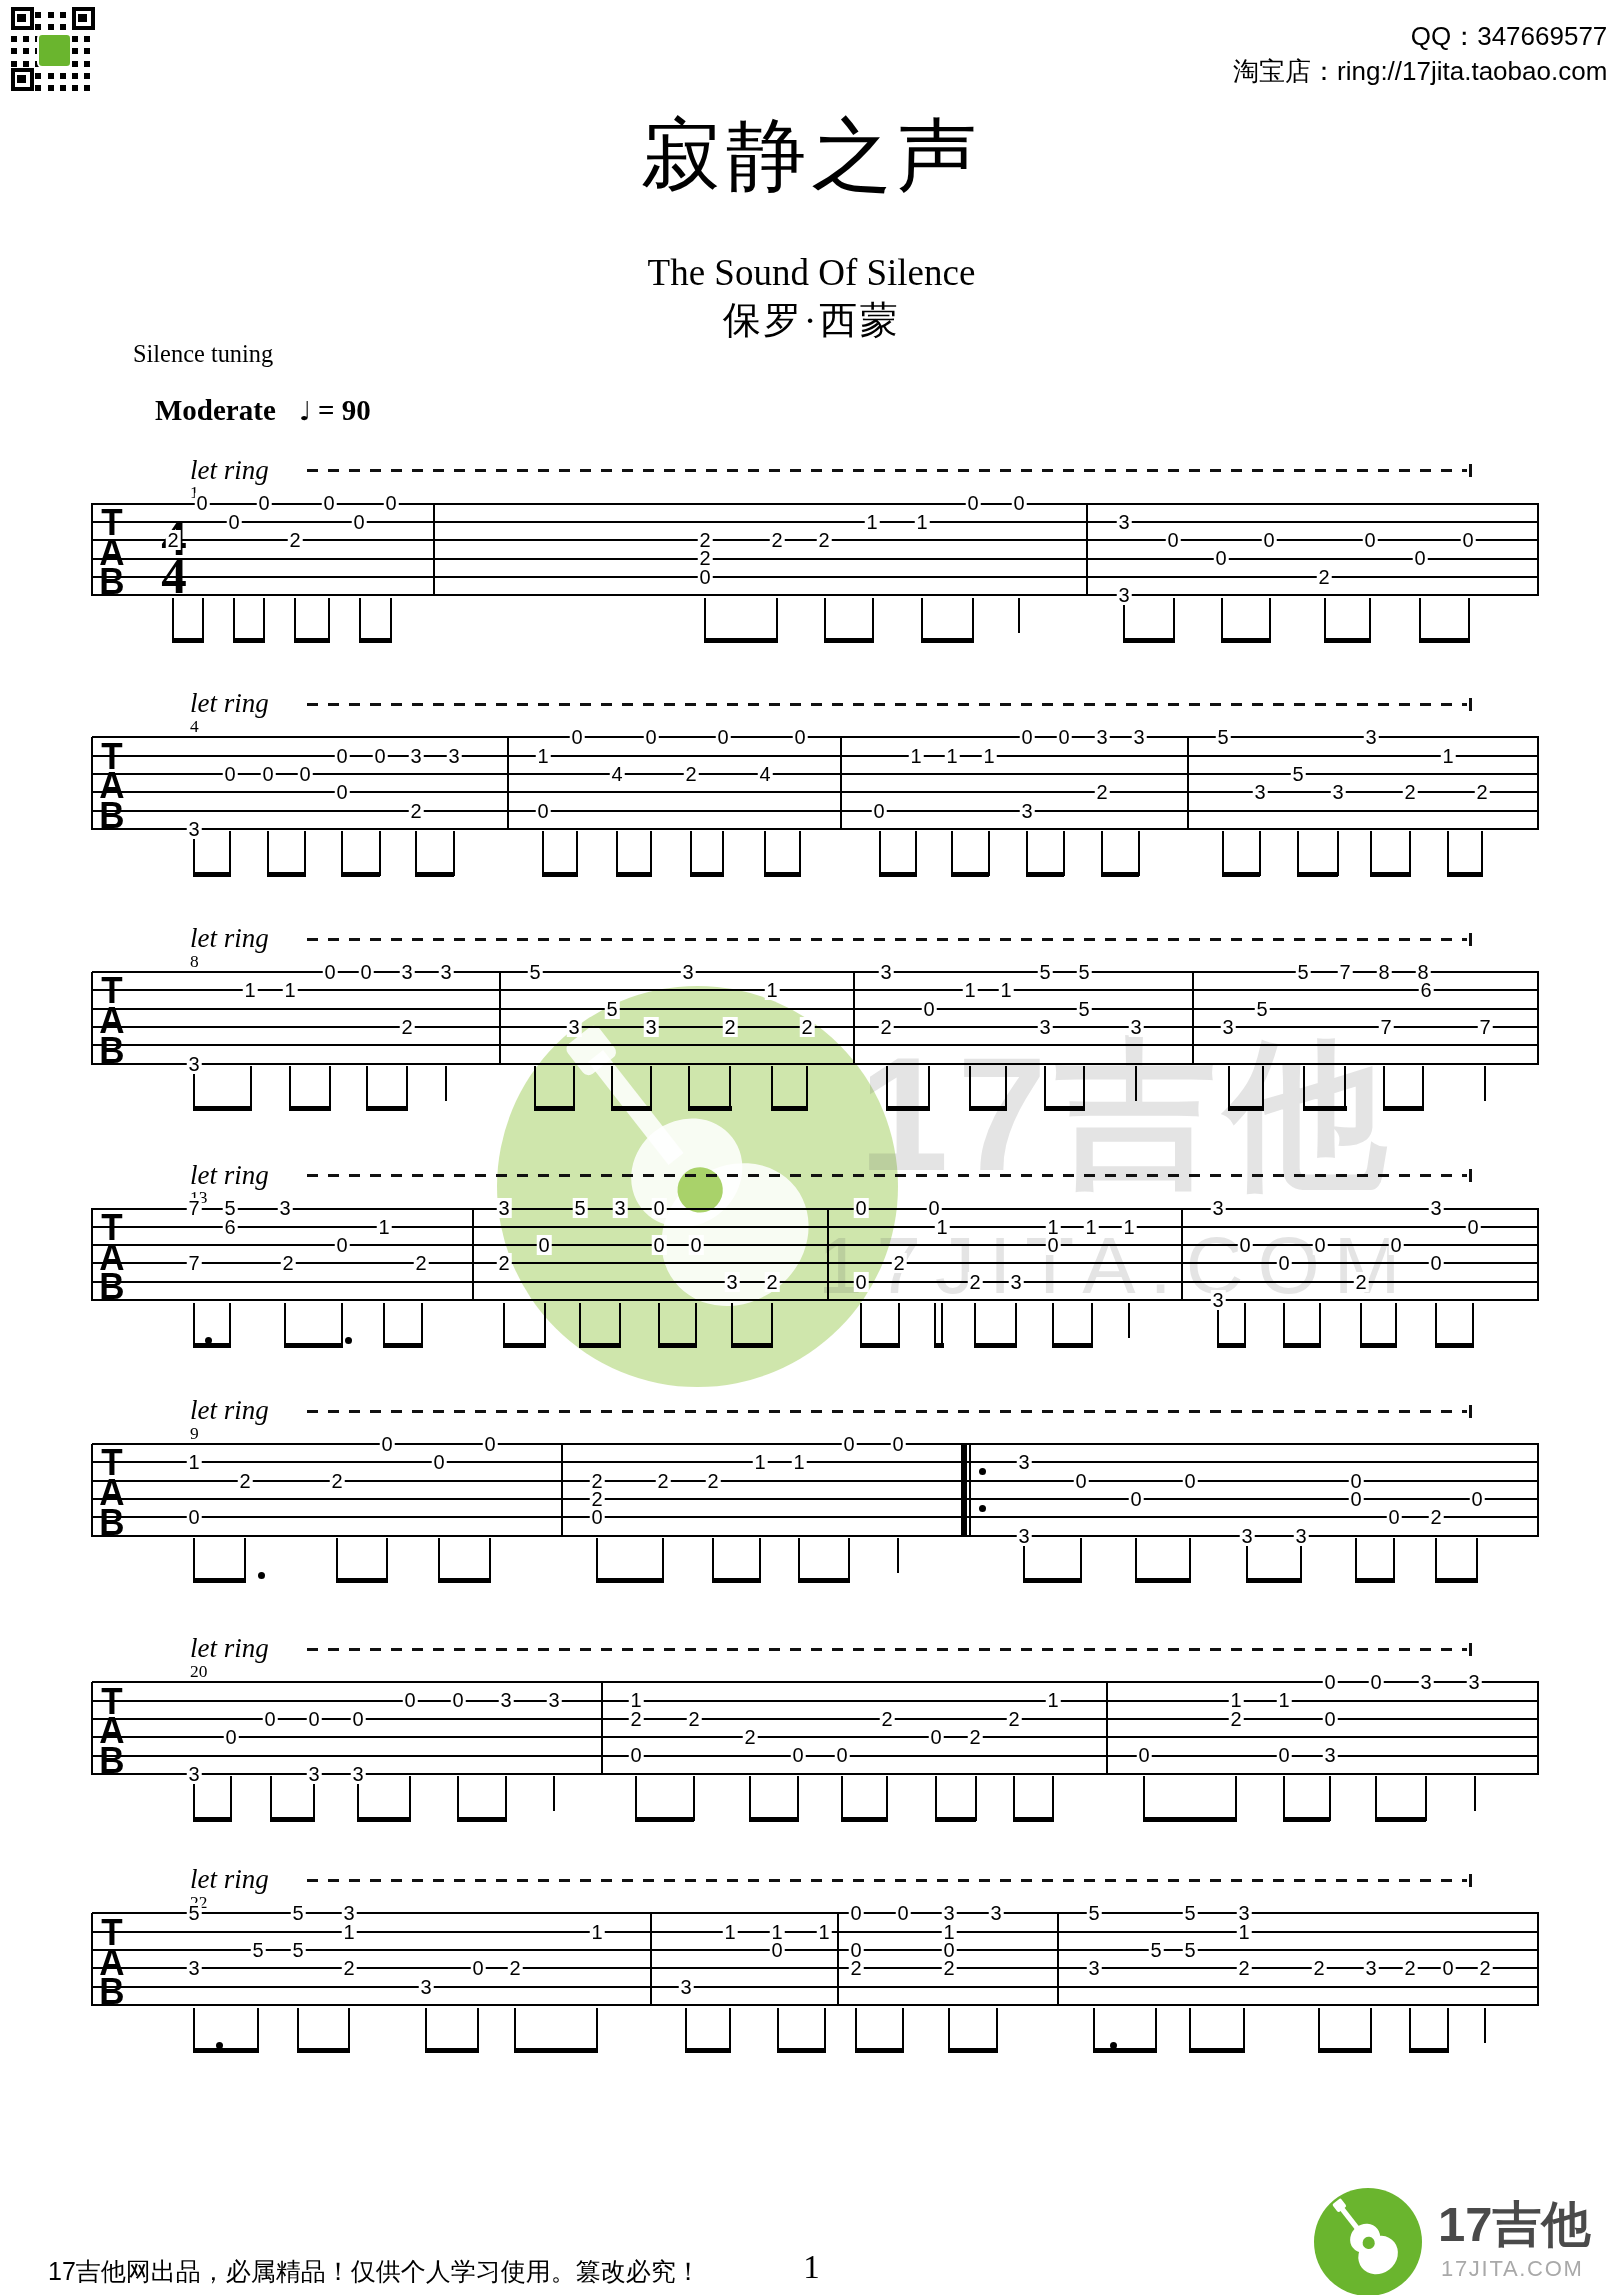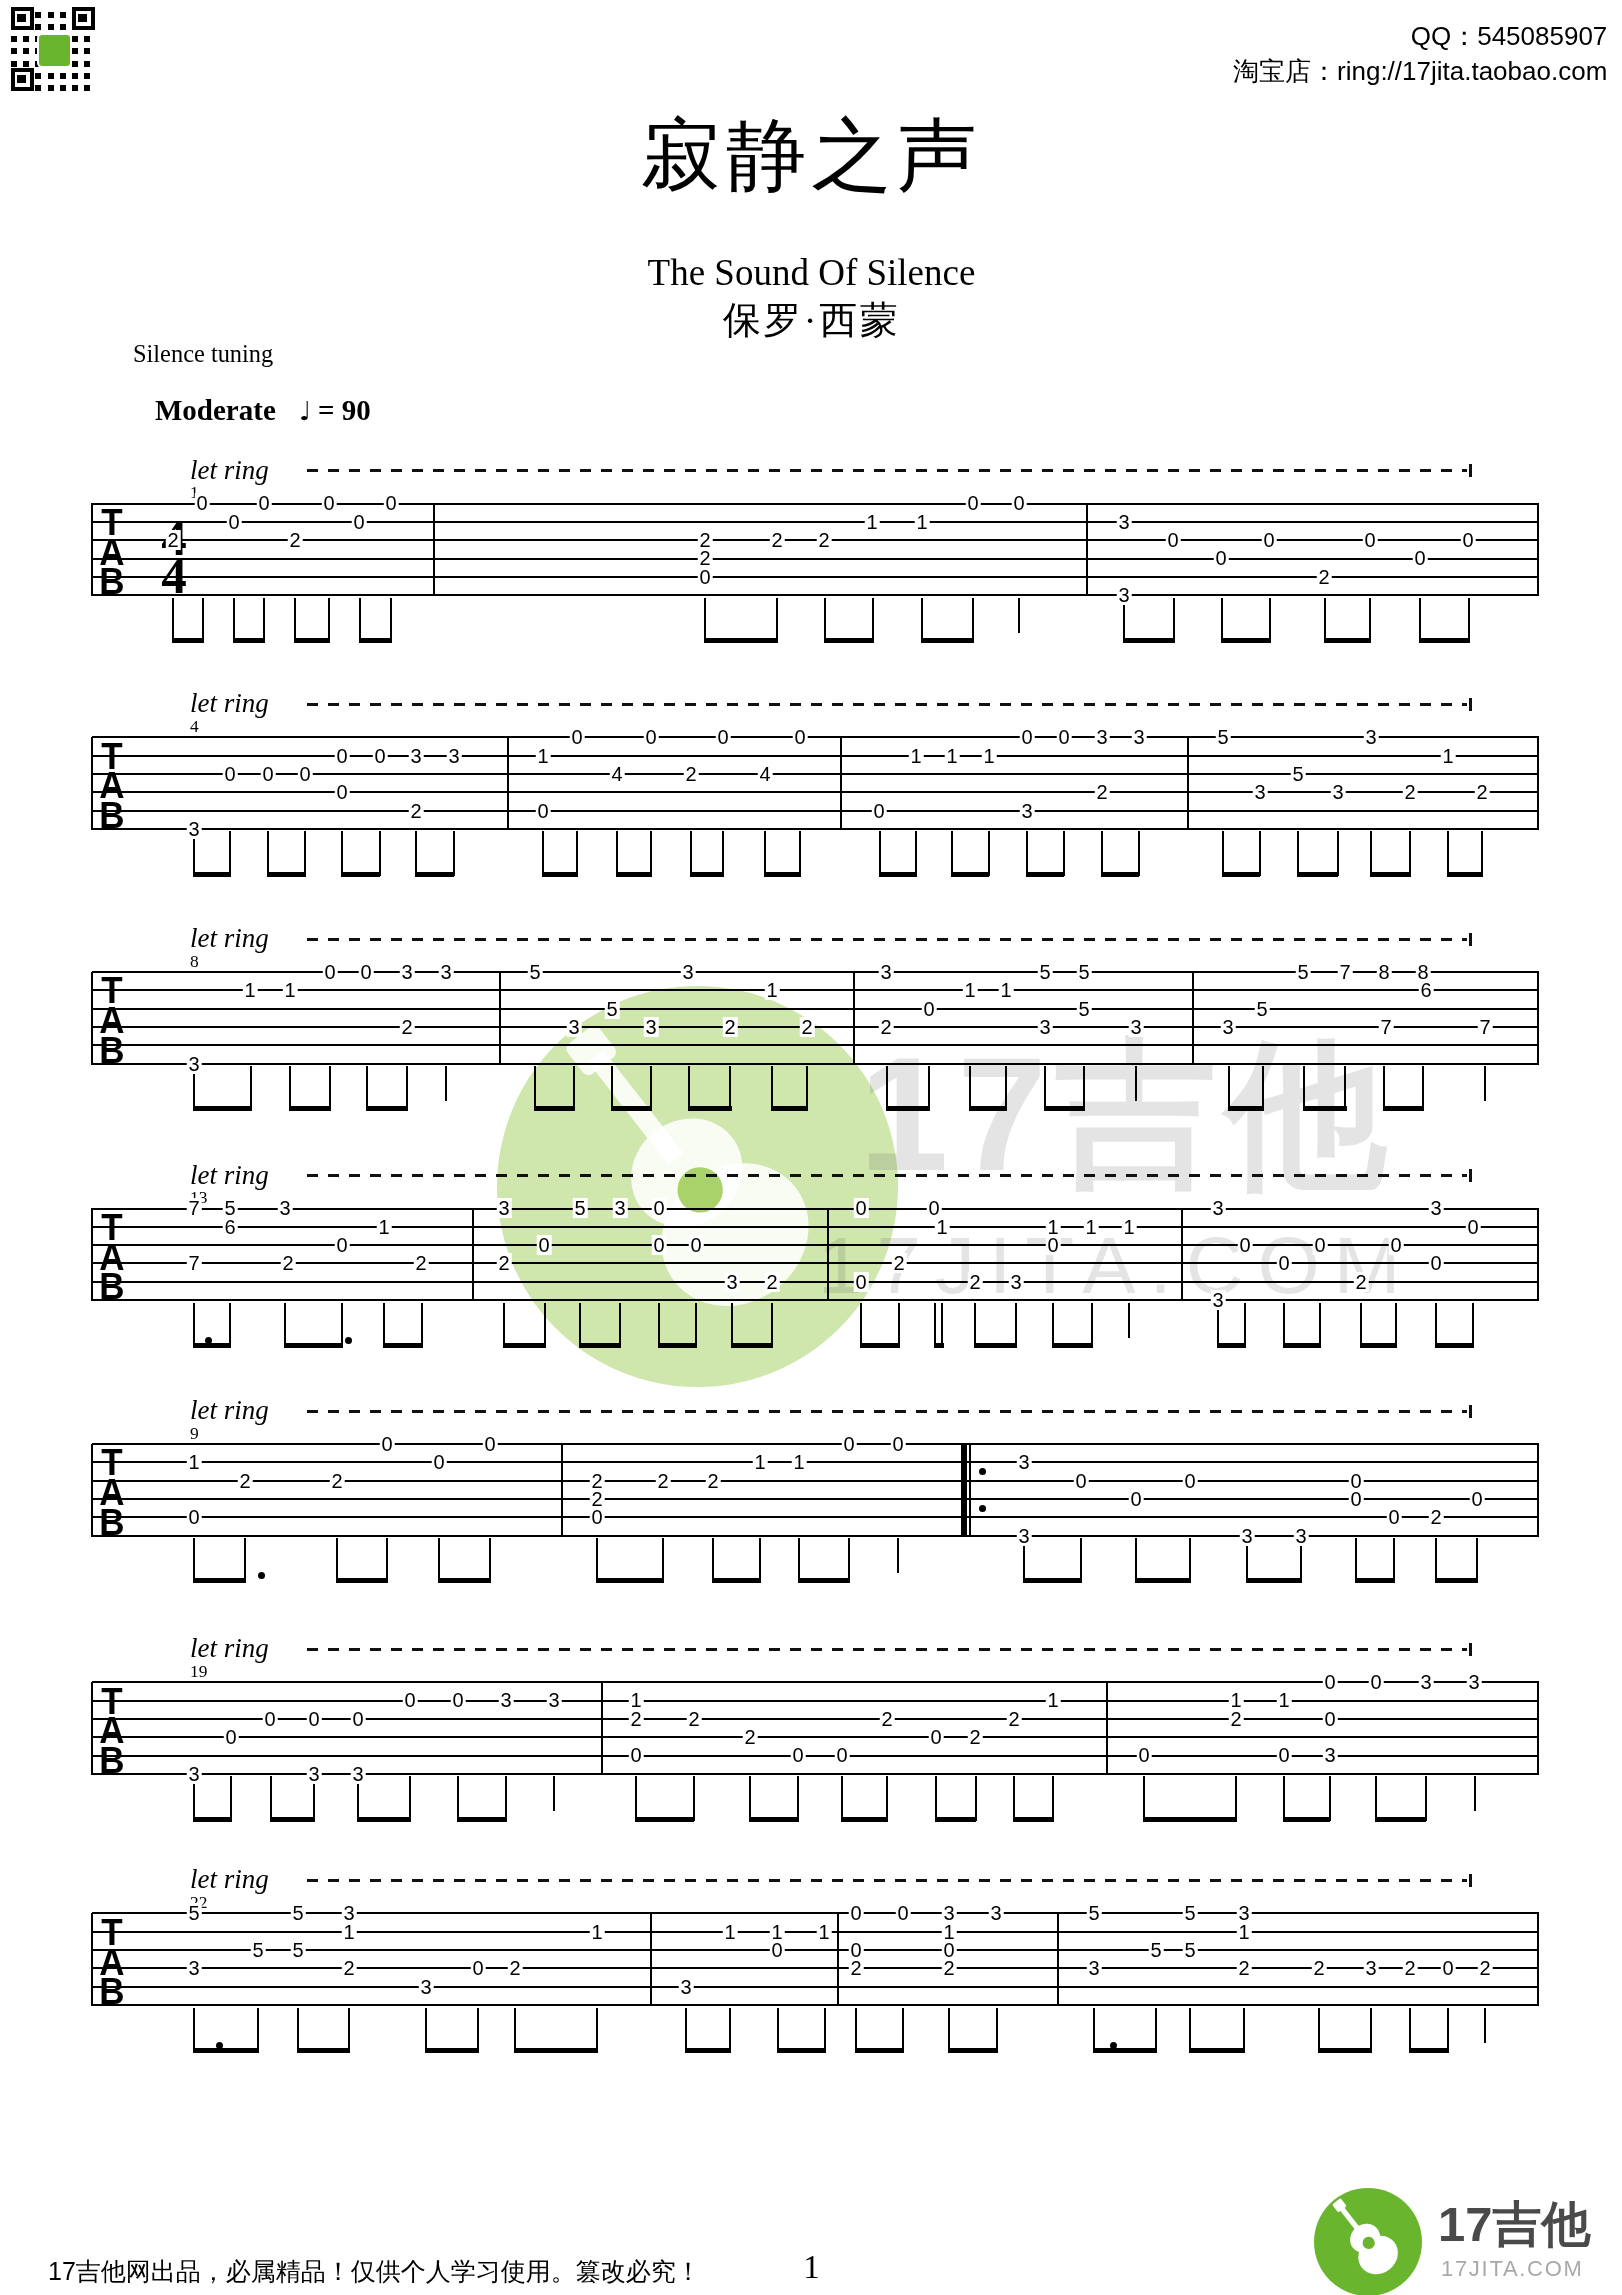--- a/index.html
+++ b/index.html
@@ -57,21 +57,21 @@
 <body>
 
 <div class="page">
 
   <div class="abs qr">
     <span class="finder" style="left:0;top:0"></span>
     <span class="finder" style="right:0;top:0"></span>
     <span class="finder" style="left:0;bottom:0"></span>
     <span class="badge"></span>
   </div>
-  <div class="abs hdr-line" style="top:19px">QQ：545085907</div>
+  <div class="abs hdr-line" style="top:19px">QQ：347669577</div>
   <div class="abs hdr-line" style="top:54px">淘宝店：ring://17jita.taobao.com</div>
 
   <div class="abs ctr title-zh">寂静之声</div>
   <div class="abs ctr title-en">The Sound Of Silence</div>
   <div class="abs ctr title-artist">保罗·西蒙</div>
   <div class="abs tuning">Silence tuning</div>
   <div class="abs tempo"><span>Moderate</span><span class="glyph">♩</span><span>= 90</span></div>
 
   <div class="abs wm-circle">
     <svg width="401" height="401" viewBox="0 0 460 460">
@@ -550,21 +550,21 @@
       <div class="abs fret" style="left: 1247px; top: 1536px;">3</div>
       <div class="abs fret" style="left: 1301px; top: 1536px;">3</div>
       <div class="abs fret" style="left: 1356px; top: 1481px;">0</div>
       <div class="abs fret" style="left: 1356px; top: 1499px;">0</div>
       <div class="abs fret" style="left: 1394px; top: 1517px;">0</div>
       <div class="abs fret" style="left: 1436px; top: 1517px;">2</div>
       <div class="abs fret" style="left: 1477px; top: 1499px;">0</div>
       <div class="abs letring" style="left: 190px; top: 1633px;">let ring</div>
       <div class="abs dash" style="left: 307px; top: 1648px; width: 1160px;"></div>
       <div class="abs tick" style="left: 1469px; top: 1643px;"></div>
-      <div class="abs mnum" style="left: 190px; top: 1661px;">19</div>
+      <div class="abs mnum" style="left: 190px; top: 1661px;">20</div>
       <div class="abs sline" style="left: 92px; top: 1681px; width: 1447px;"></div>
       <div class="abs sline" style="left: 92px; top: 1700px; width: 1447px;"></div>
       <div class="abs sline" style="left: 92px; top: 1718px; width: 1447px;"></div>
       <div class="abs sline" style="left: 92px; top: 1736px; width: 1447px;"></div>
       <div class="abs sline" style="left: 92px; top: 1755px; width: 1447px;"></div>
       <div class="abs sline" style="left: 92px; top: 1773px; width: 1447px;"></div>
       <div class="abs bar" style="left: 91px; top: 1682px; height: 93px;"></div>
       <div class="abs bar" style="left: 601px; top: 1682px; height: 93px;"></div>
       <div class="abs bar" style="left: 1106px; top: 1682px; height: 93px;"></div>
       <div class="abs bar" style="left: 1537px; top: 1682px; height: 93px;"></div>

